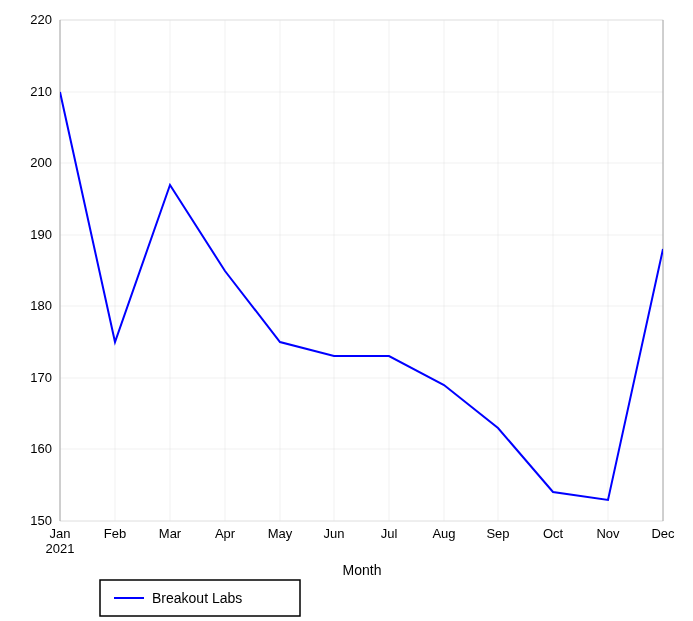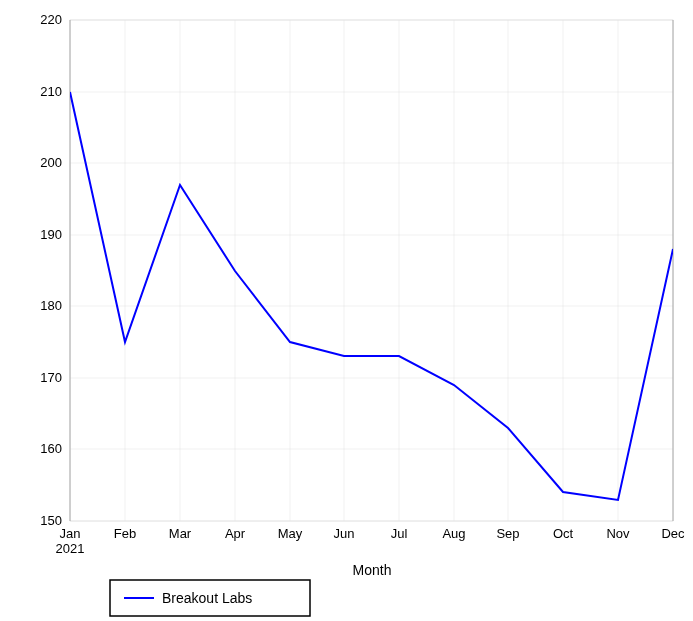--- a/index.html
+++ b/index.html
@@ -9,21 +9,20 @@
       background: #fff;
       font-family: Arial, sans-serif;
       display: flex;
       align-items: center;
       justify-content: center;
     }
     .chart-container {
       width: 693px;
       height: 621px;
       position: relative;
-      padding-left: 10px;
     }
     svg.chart {
       width: 693px;
       height: 621px;
     }
   </style>
 </head>
 <body>
 
 <div class="chart-container">

